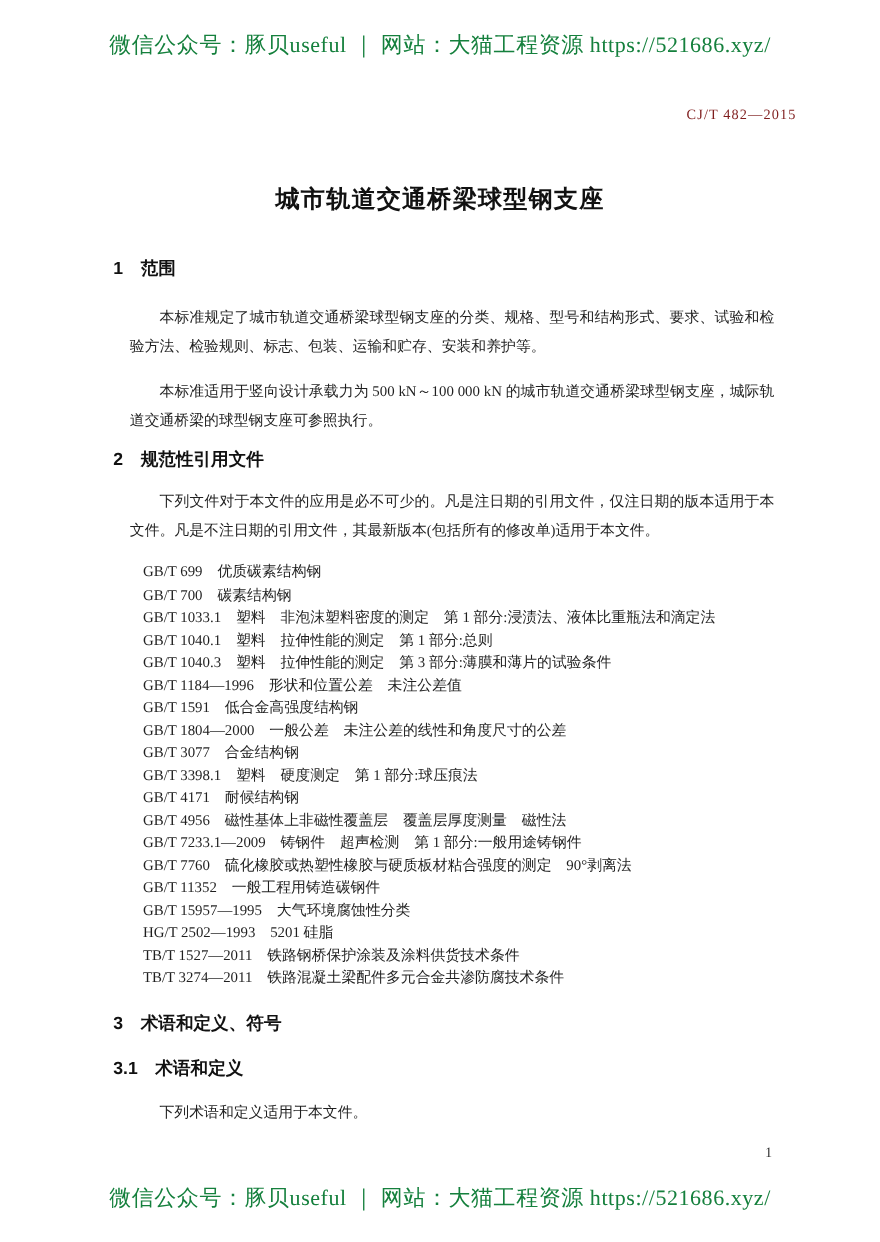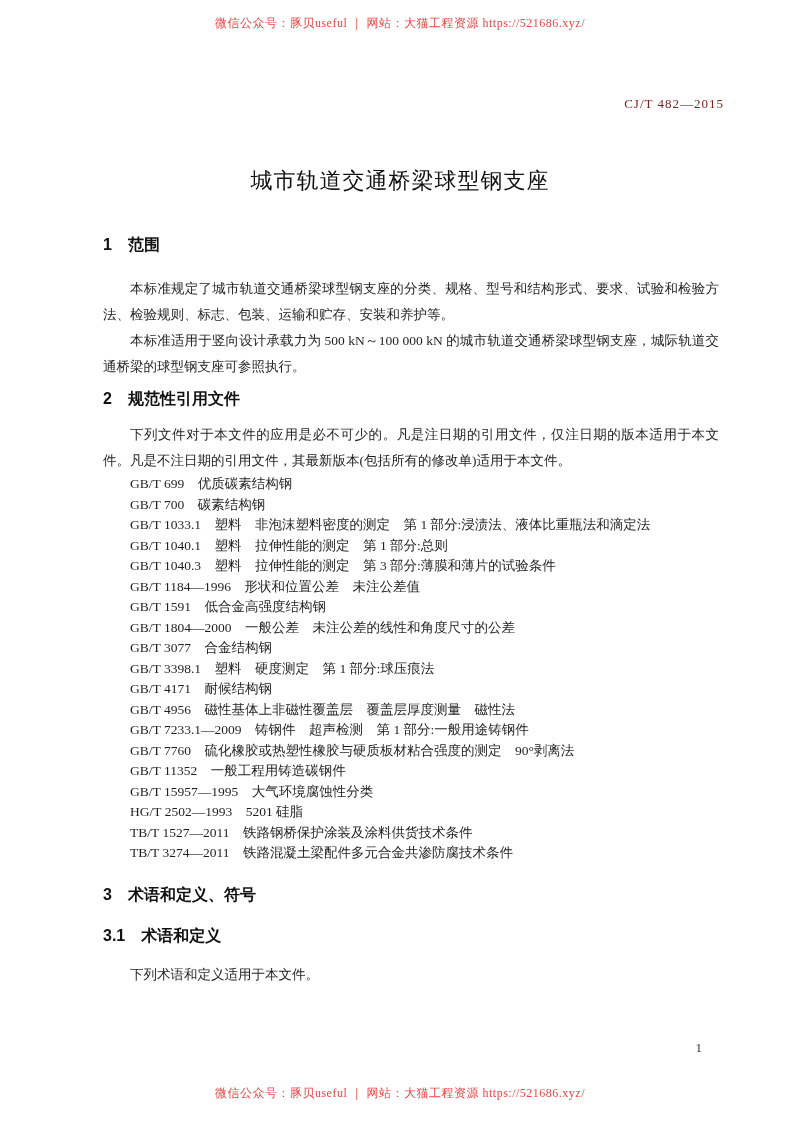--- a/index.html
+++ b/index.html
@@ -14,45 +14,46 @@
     background: #ffffff;
     font-family: "Liberation Serif", serif;
     color: #1f1f1f;
     overflow: hidden;
   }
   .watermark {
     position: absolute;
     left: 0;
     width: 100%;
     text-align: center;
-    color: #ef4444;
-    font-size: 12px;
+    color: #15803d;
+    font-size: 20px;
     letter-spacing: 0.5px;
     font-family: "Liberation Serif", serif;
     white-space: nowrap;
+    margin-top: 12px;
   }
   .watermark.top { top: 15px; }
   .watermark.bottom { bottom: 27px; }
   .doc-number {
     position: absolute;
     top: 96px;
     right: 76px;
     font-size: 13px;
     letter-spacing: 1px;
     color: #7f1d1d;
   }
   .title {
     position: absolute;
     top: 166px;
     left: 0;
     width: 100%;
     text-align: center;
     margin: 0;
     font-family: "Liberation Sans", sans-serif;
-    font-weight: normal;
+    font-weight: bold;
     font-size: 22px;
     letter-spacing: 1px;
     color: #111;
   }
   .content {
     position: absolute;
     top: 236px;
     left: 103px;
     width: 616px;
     font-size: 13.5px;
@@ -69,21 +70,21 @@
   .sec-heading.sec3 { margin-top: 22px; margin-bottom: 0; }
   .sub-heading {
     font-family: "Liberation Sans", sans-serif;
     font-weight: bold;
     font-size: 16px;
     line-height: 16px;
     margin: 24px 0 0 0;
     color: #111;
   }
   .para {
-    margin: 0;
+    margin: 15px;
     line-height: 26px;
     text-indent: 2em;
     text-align: justify;
   }
   .para.last { margin-top: 18px; }
   .ref-list {
     margin-left: 27px;
   }
   .ref-item {
     line-height: 20.5px;

